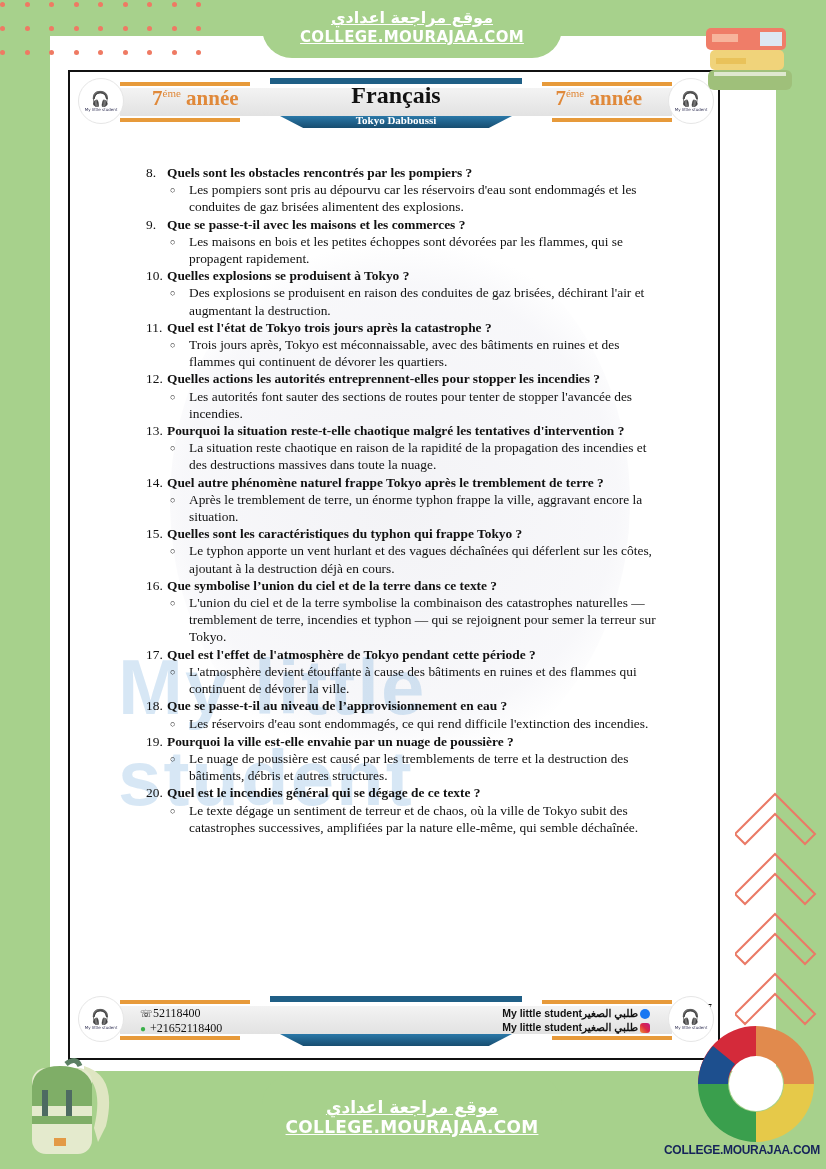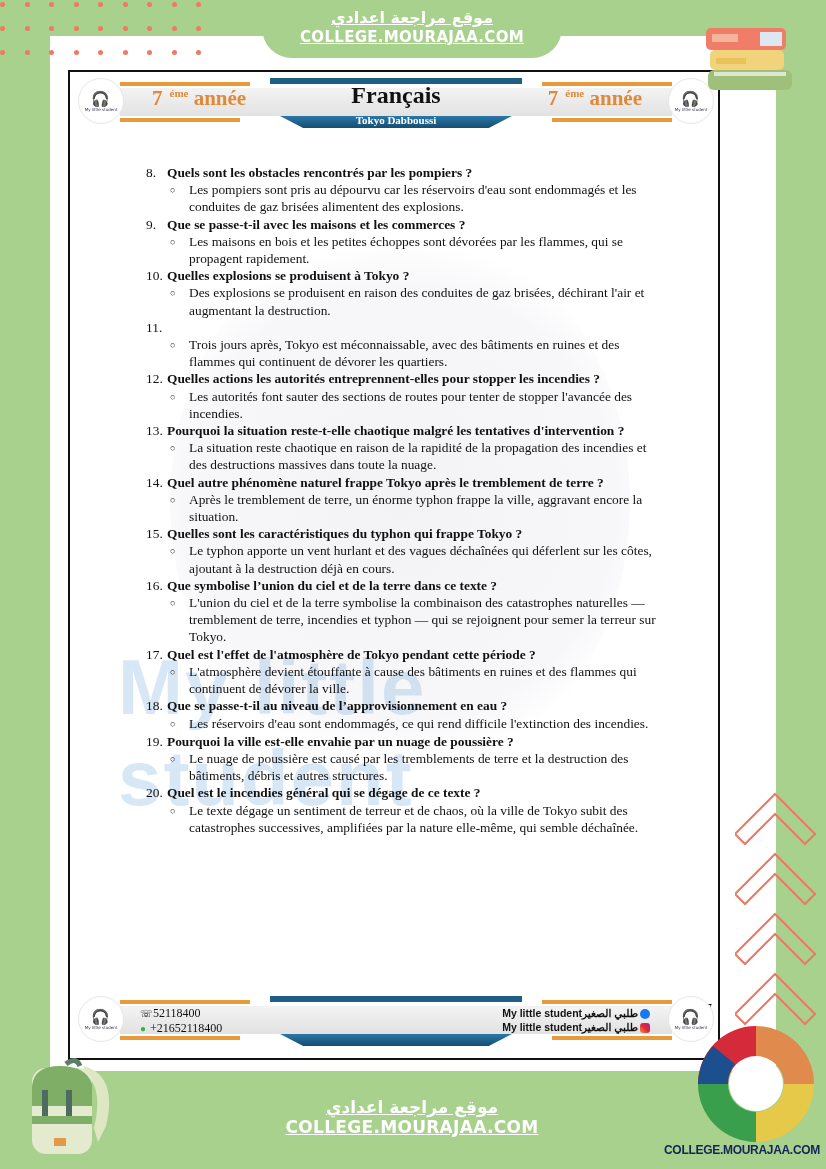--- a/index.html
+++ b/index.html
@@ -111,21 +111,21 @@
     display: flex; flex-direction: column; align-items: center; justify-content: center;
   }
   .logo .faces { font-size: 15px; line-height: 16px; }
   .logo .cap { font-size: 4px; color: #335; font-family: "DejaVu Sans", sans-serif; }
   .logo.l { left: -2px; }
   .logo.r { right: -2px; }
   .grade {
     position: absolute; top: 8px;
     font-size: 21px; font-weight: bold; color: #e0893a;
   }
-  .grade sup { font-size: 11px; font-weight: bold; padding-left: 7px; }
+  .grade sup { font-size: 11px; font-weight: normal; }
   .grade.l { left: 72px; }
   .grade.r { right: 70px; }
   .subject {
     position: absolute; left: 0; right: 0; top: 4px; text-align: center;
     font-size: 24px; font-weight: bold; color: #111;
   }
   .author {
     position: absolute; left: 0; right: 0; top: 36px; text-align: center;
     font-size: 11px; font-weight: bold; color: #fff;
   }
@@ -273,20 +273,21 @@
           <span>Quelles explosions se produisent à Tokyo ?</span>
         </div>
       <div class="a">
           <span class="bul">○</span>
           <span>Des explosions se produisent en raison des conduites de gaz brisées, déchirant l'air et augmentant la destruction.</span>
         </div>
     </div>
     <div>
       <div class="q">
           <span class="num">11.</span>
+          <span>Quel est l'état de Tokyo trois jours après la catastrophe ?</span>
         </div>
       <div class="a">
           <span class="bul">○</span>
           <span>Trois jours après, Tokyo est méconnaissable, avec des bâtiments en ruines et des flammes qui continuent de dévorer les quartiers.</span>
         </div>
     </div>
     <div>
       <div class="q">
           <span class="num">12.</span>
           <span>Quelles actions les autorités entreprennent-elles pour stopper les incendies ?</span>

